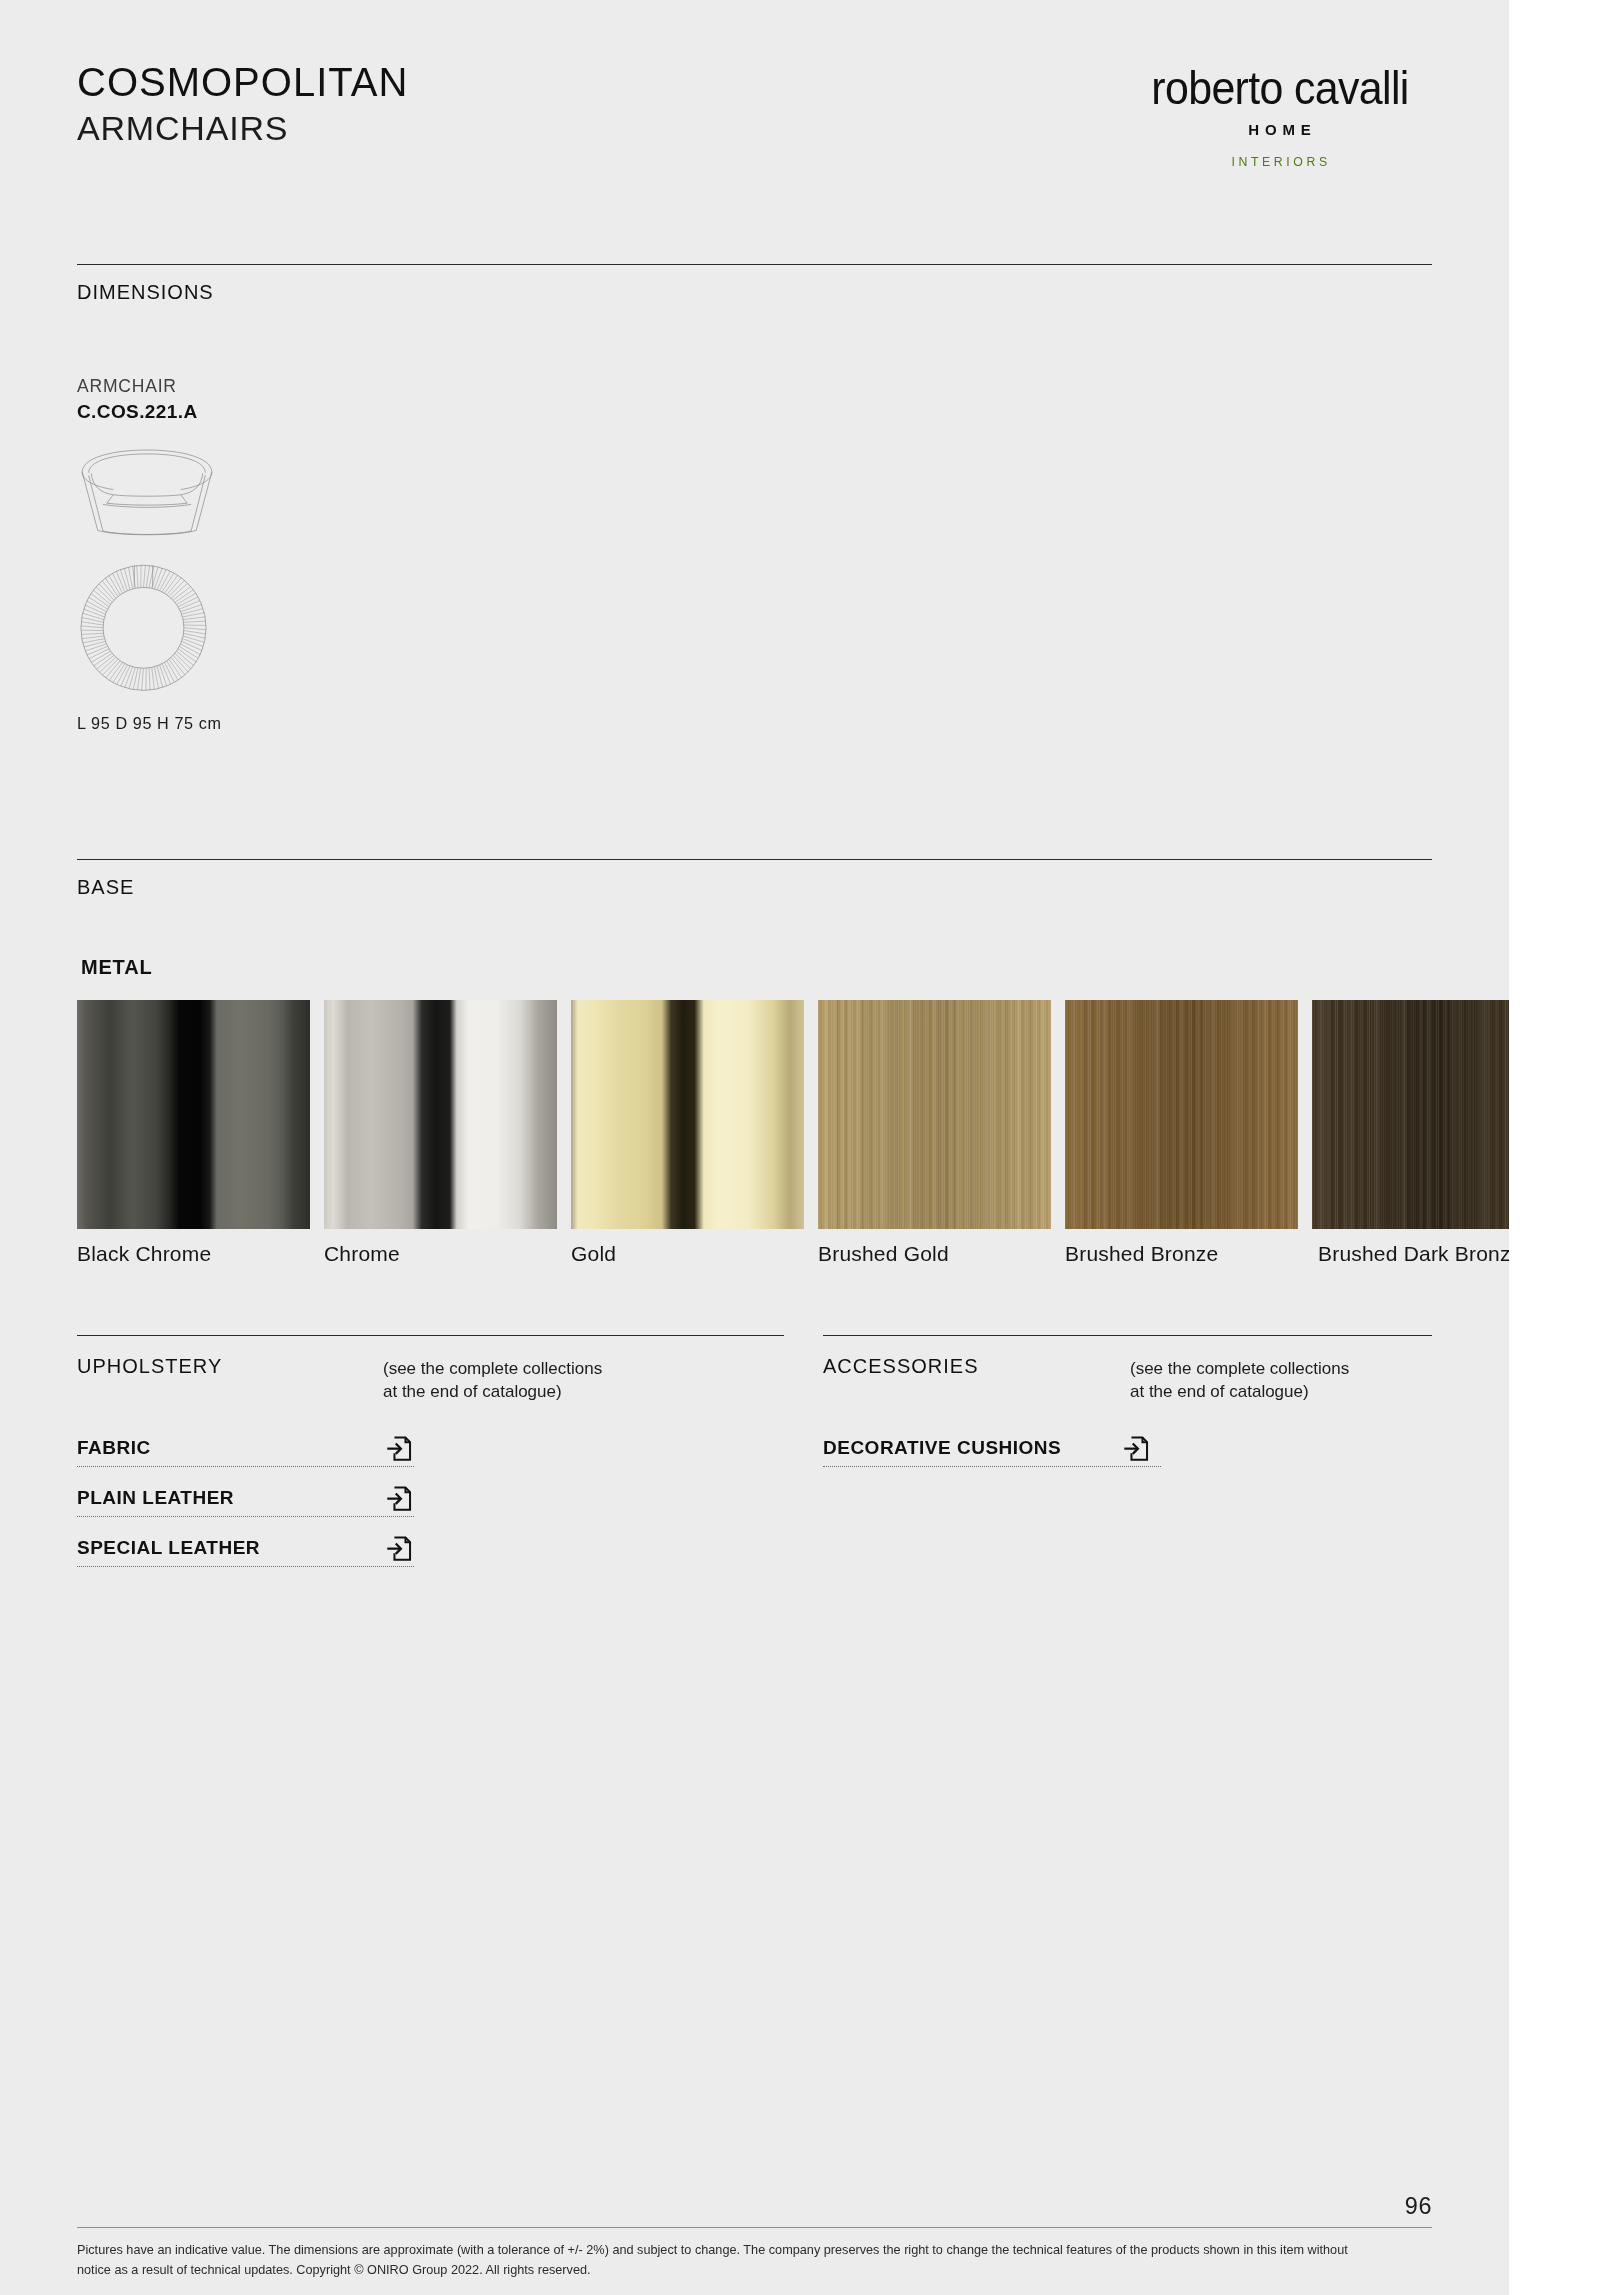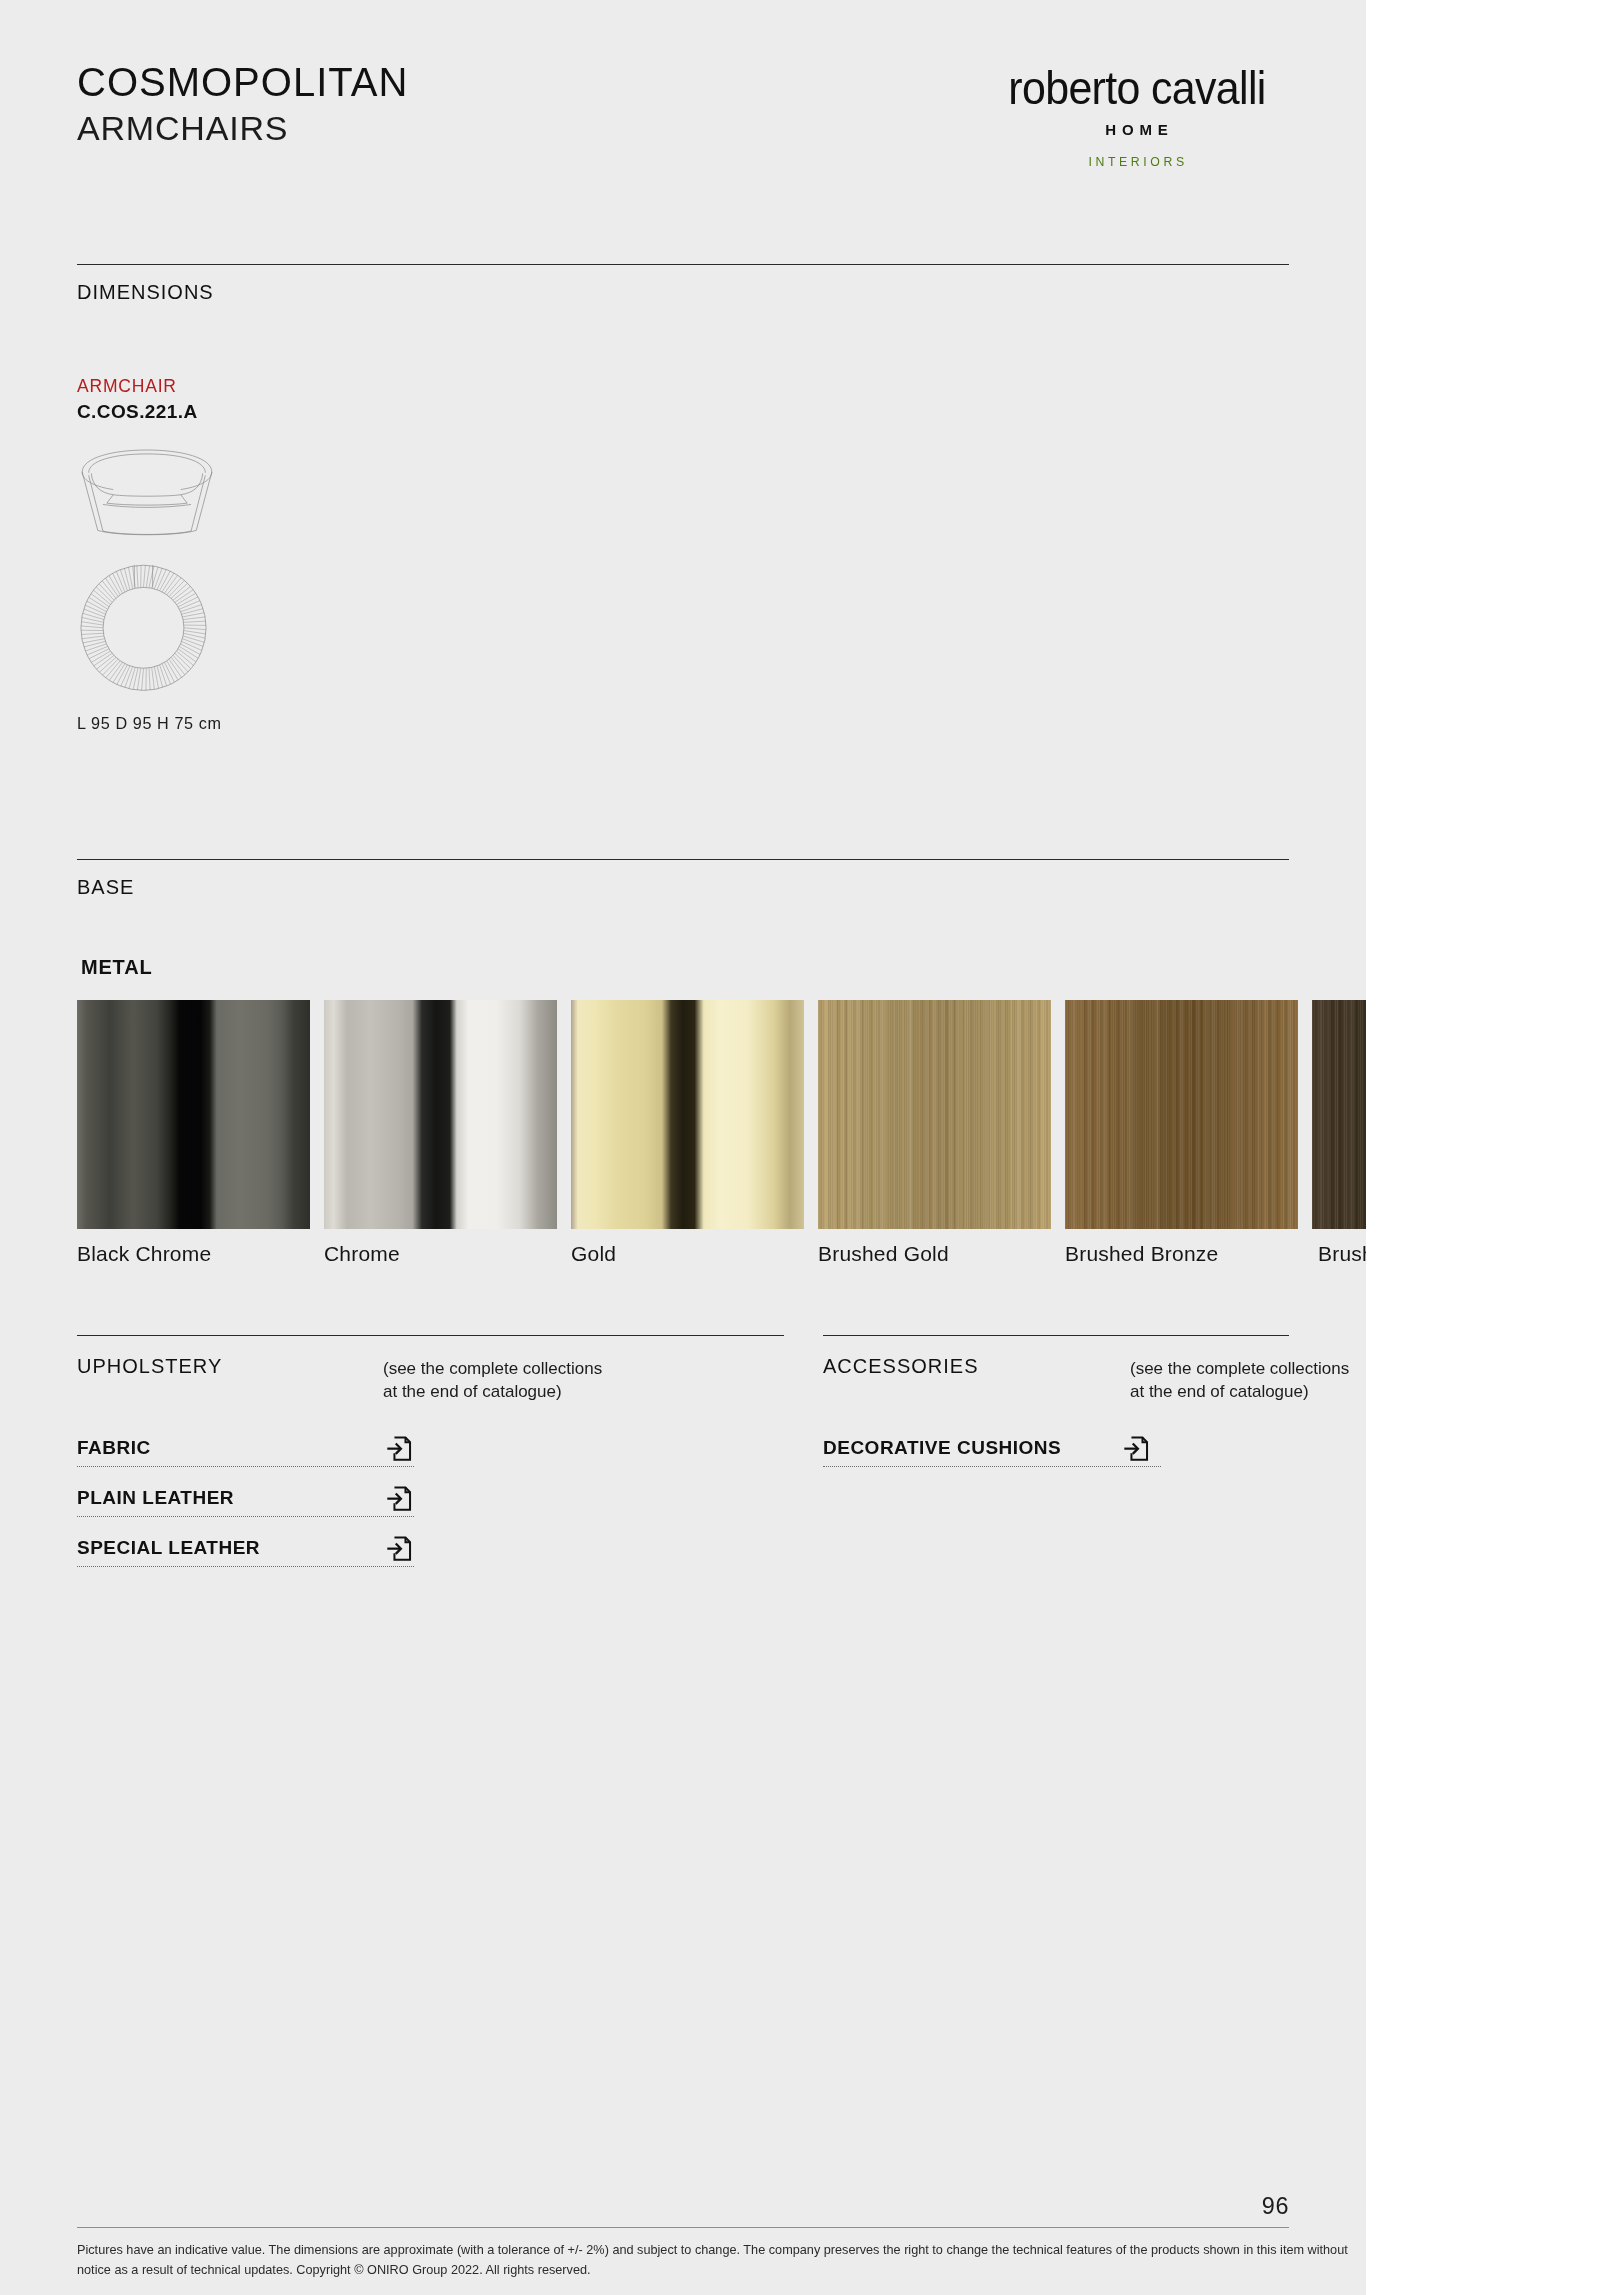--- a/index.html
+++ b/index.html
@@ -2,21 +2,21 @@
 <html style="font-size:10.4px"><head>
 <meta charset="utf-8">
 <style>
   html, body {
     margin: 0;
     padding: 0;
     background: #ffffff;
   }
   .page {
     position: relative;
-    width: 1366px;
+    width: 1509px;
     height: 2295px;
     background: #ececec;
     font-family: "Liberation Sans", sans-serif;
     color: #1a1a1a;
     overflow: hidden;
   }
 
   
   .header {
     position: absolute;
@@ -88,21 +88,21 @@
   .section-label.bold { font-weight: 700; letter-spacing: 0.8px; }
 
   
   .dim-type {
     position: absolute;
     left: 77px;
     top: 376px;
     font-size: 17.5px;
     letter-spacing: 0.8px;
     font-weight: 300;
-    color: #b91c1c;
+    color: #404040;
   }
   .dim-code {
     position: absolute;
     left: 77px;
     top: 401px;
     font-size: 19px;
     letter-spacing: 0.4px;
     font-weight: 700;
     color: #111;
   }

